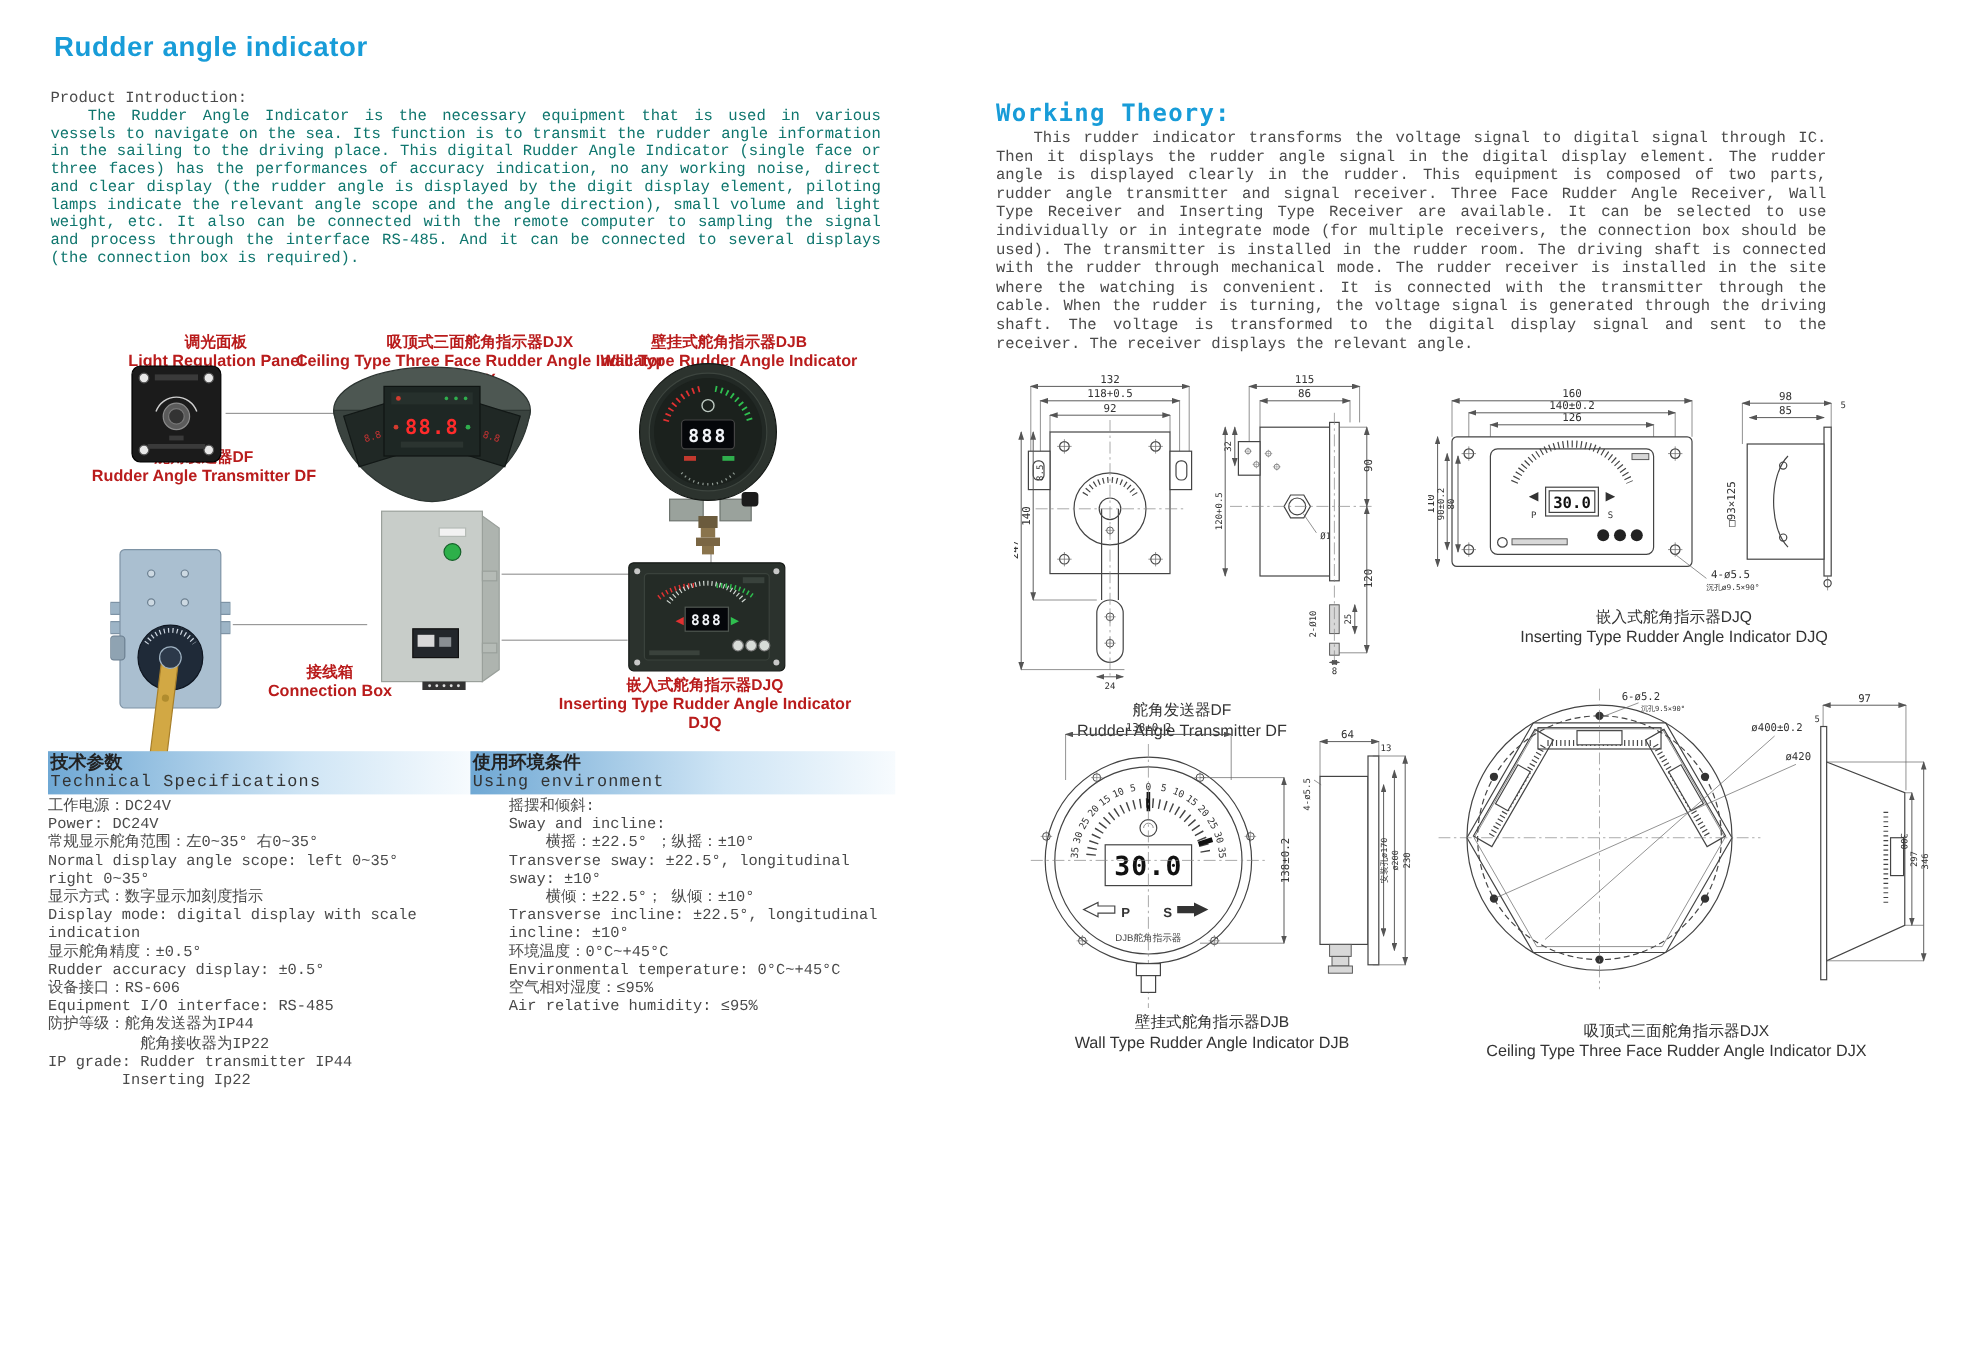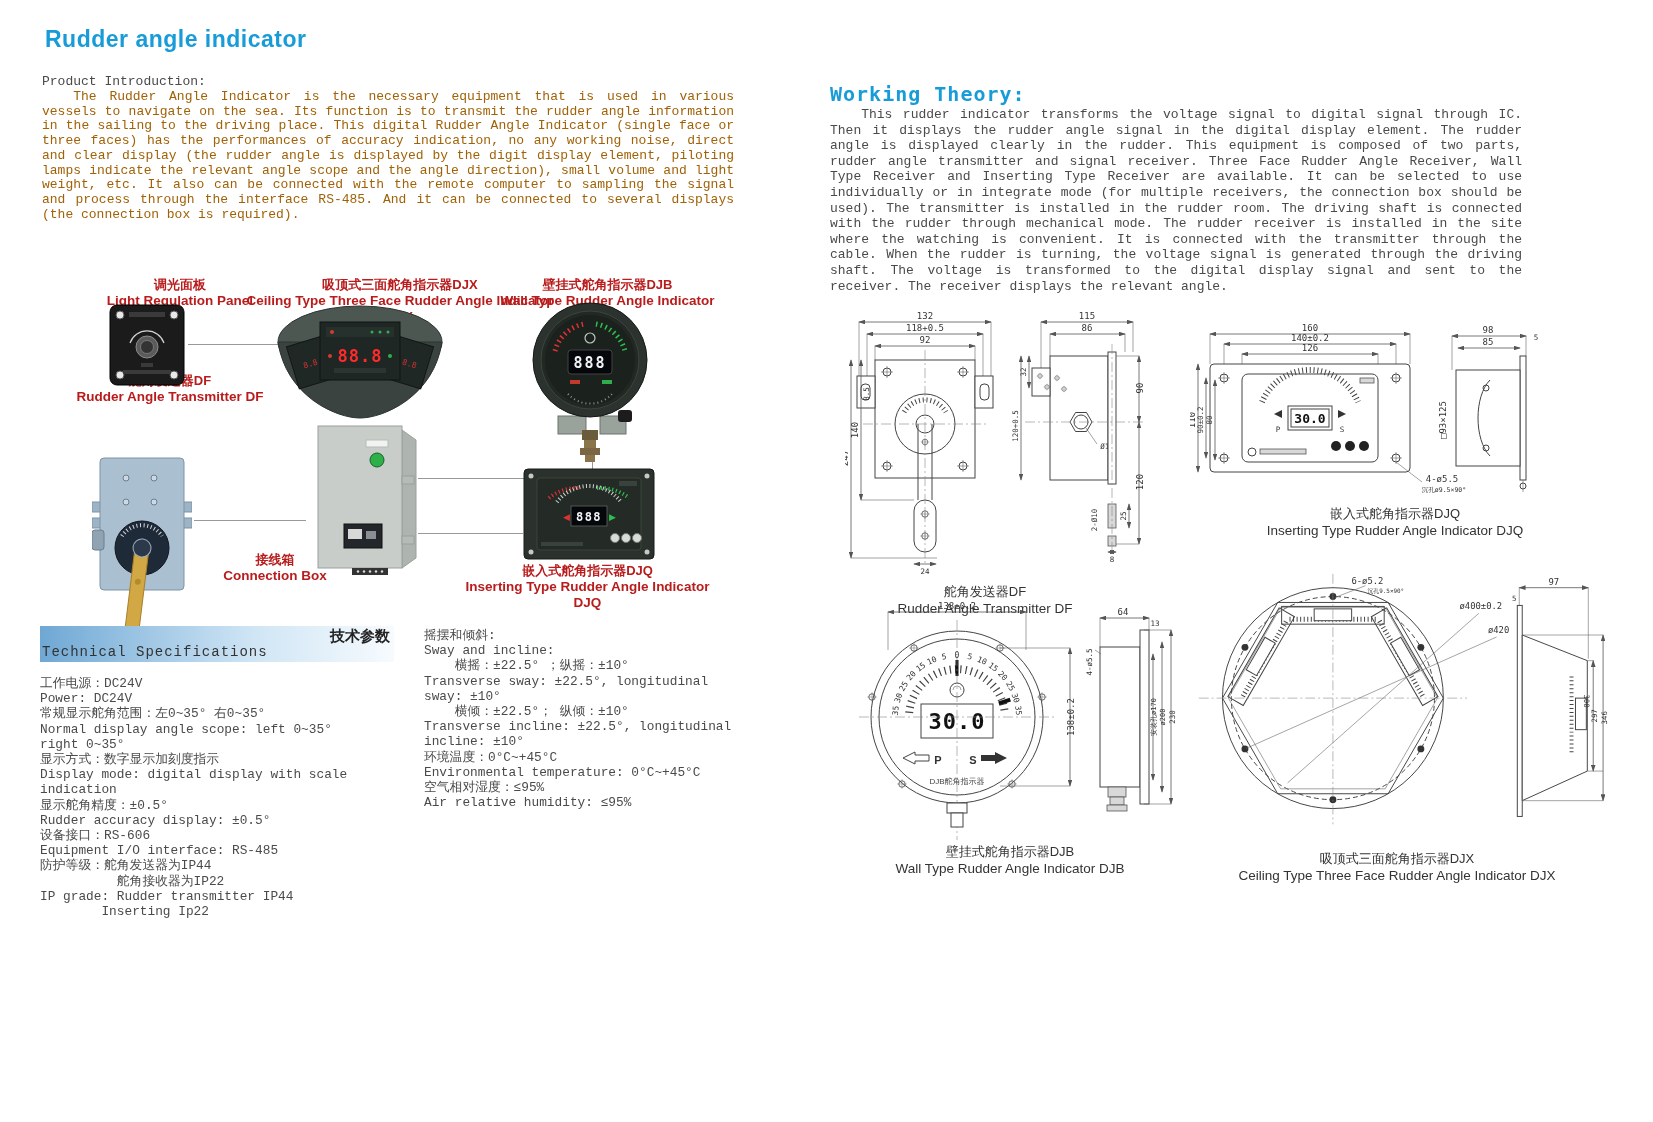--- a/index.html
+++ b/index.html
@@ -1,32 +1,32 @@
 <!DOCTYPE html>
 <html><head>
 <meta charset="utf-8">
 <style>
   html,body{margin:0;padding:0;background:#fff;}
   #page{position:relative;width:1630px;height:1122px;background:#ffffff;overflow:hidden;
         font-family:"Liberation Sans",sans-serif;color:#3a3a3a;}
   .abs{position:absolute;}
   .mono{font-family:"Liberation Mono","DejaVu Sans Mono",monospace;}
   .title{font-size:23px;font-weight:bold;color:#189CD8;letter-spacing:.5px;}
-  .body-text{font-size:13px;line-height:14.7px;text-align:justify;color:#a16207;
+  .body-text{font-size:13px;line-height:14.7px;text-align:justify;color:#0f766e;
              font-family:"Liberation Mono","DejaVu Sans Mono",monospace;}
   .wt-head{font-size:20px;font-weight:bold;color:#189CD8;letter-spacing:1px;
            font-family:"DejaVu Sans Mono","Liberation Mono",monospace;}
   .wt-body{font-size:13px;line-height:15.6px;text-align:justify;color:#4a4a4a;
            font-family:"Liberation Mono","DejaVu Sans Mono",monospace;}
   .plabel{text-align:center;color:#b91c1c;line-height:16px;}
   .plabel .zh{font-size:13px;font-weight:600;}
   .plabel .en{font-size:13.5px;font-weight:600;}
   .spec-head{background:linear-gradient(90deg,#6FA8D4 0%,#CFE5F5 60%,#F7FBFE 100%);
              padding:1px 4px 2px 2px;}
-  .spec-head .zh{font-size:15px;font-weight:bold;color:#222;line-height:17px;text-align:right;}
+  .spec-head .zh{font-size:15px;font-weight:bold;color:#222;line-height:17px;}
   .spec-head .en{font-size:14px;color:#333;letter-spacing:1px;line-height:16px;
                  font-family:"Liberation Mono","DejaVu Sans Mono",monospace;}
   .sline{font-size:12.8px;line-height:15.2px;white-space:pre;color:#4a4a4a;
          font-family:"Liberation Mono","DejaVu Sans Mono",monospace;}
   .cap{text-align:center;color:#333;line-height:17px;}
   .cap .zh{font-size:13px;}
   .cap .en{font-size:13.5px;}
   .cline{background:#999;}
   
   .ob{stroke:#444;stroke-width:1;fill:none;}
@@ -218,41 +218,45 @@
         <circle cx="114" cy="70" r="4.5" fill="#d8dcd8" stroke="#777"></circle>
     </g>
     <rect x="18" y="74" width="42" height="4" fill="#3a423c"></rect>
   </svg>
 
   <div class="abs" style="left:40px;top:626px;width:354px;">
     <div class="spec-head">
       <div class="zh">技术参数</div>
       <div class="en">Technical Specifications</div>
     </div>
-    <div style="margin-top:14px;">
+    <div style="margin-top:2px;">
       <div class="sline">工作电源：DC24V</div>
       <div class="sline">Power: DC24V</div>
       <div class="sline">常规显示舵角范围：左0~35° 右0~35°</div>
       <div class="sline">Normal display angle scope: left 0~35°</div>
       <div class="sline">right 0~35°</div>
       <div class="sline">显示方式：数字显示加刻度指示</div>
       <div class="sline">Display mode: digital display with scale</div>
       <div class="sline">indication</div>
       <div class="sline">显示舵角精度：±0.5°</div>
       <div class="sline">Rudder accuracy display: ±0.5°</div>
       <div class="sline">设备接口：RS-606</div>
       <div class="sline">Equipment I/O interface: RS-485</div>
       <div class="sline">防护等级：舵角发送器为IP44</div>
       <div class="sline">          舵角接收器为IP22</div>
       <div class="sline">IP grade: Rudder transmitter IP44</div>
       <div class="sline">        Inserting Ip22</div>
     </div>
   </div>
 
   <div class="abs" style="left:392px;top:626px;width:354px;">
+    <div class="spec-head">
+      <div class="zh">使用环境条件</div>
+      <div class="en">Using environment</div>
+    </div>
     <div style="margin-top:2px;margin-left:32px;">
       <div class="sline">摇摆和倾斜:</div>
       <div class="sline">Sway and incline:</div>
       <div class="sline">    横摇：±22.5° ；纵摇：±10°</div>
       <div class="sline">Transverse sway: ±22.5°, longitudinal</div>
       <div class="sline">sway: ±10°</div>
       <div class="sline">    横倾：±22.5°； 纵倾：±10°</div>
       <div class="sline">Transverse incline: ±22.5°, longitudinal</div>
       <div class="sline">incline: ±10°</div>
       <div class="sline">环境温度：0°C~+45°C</div>

